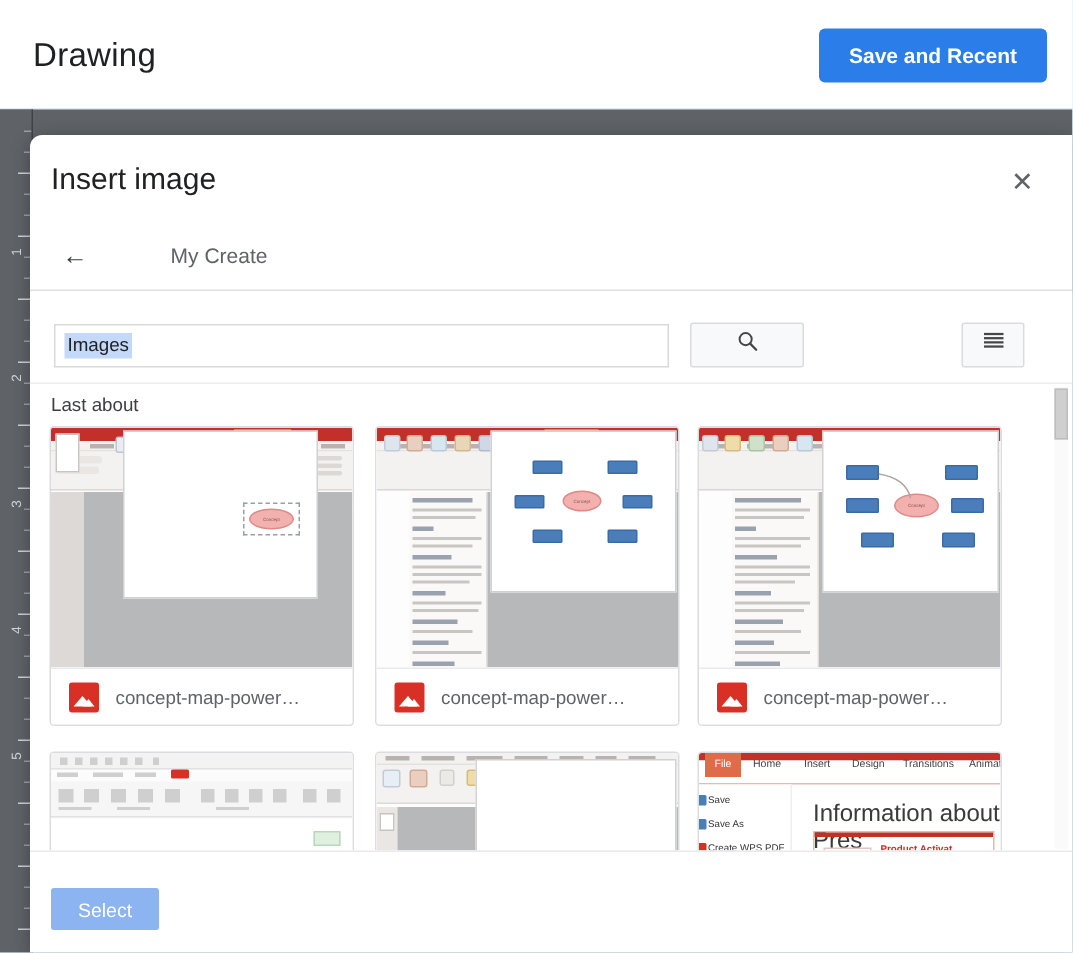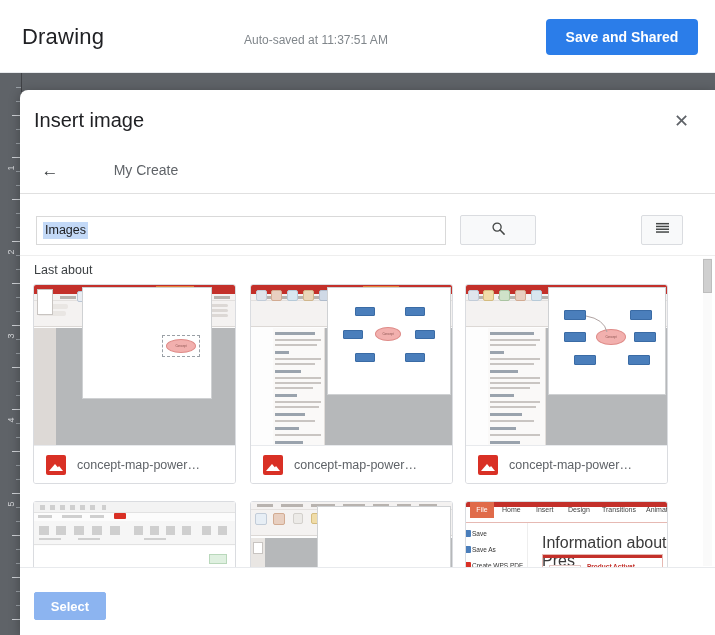--- a/index.html
+++ b/index.html
@@ -211,36 +211,35 @@
   .footer {
     position: absolute; left: 20px; top: 567px; width: 695px; height: 68px;
     background: #fff; border-top: 1px solid #e8eaed;
   }
   .btn {
     position: absolute; top: 24px; height: 28px; border-radius: 2px;
     font-size: 13px; cursor: pointer; font-family: "Liberation Sans", sans-serif;
   }
   #select-btn {
     left: 14px; width: 72px; background: #8cb4f0; color: #fff;
-    border: 1px solid #8cb4f0; font-weight: bold;
+    border: 1px solid #8cb4f0; font-weight: normal;
   }
   #cancel-btn {
     left: 103px; width: 72px; background: #f8f9fa; color: #3c4043;
     border: 1px solid #dadce0;
   }
 </style>
 </head>
 <body>
 
 <div id="page">
 
   <div class="app-header">
     <div class="doc-title">Drawing</div>
-    <div class="autosave">Auto-saved at 11:37:51 AM</div>
-    <button class="save-close-btn">Save and Shared</button>
+    <button class="save-close-btn">Save and Recent</button>
   </div>
 
   <div class="backdrop"></div>
 
   <div class="ruler">
     <div class="tick minor" style="top:14px"></div>
     <div class="tick minor" style="top:28px"></div>
     <div class="tick major" style="top:42px"></div>
     <div class="tick minor" style="top:56px"></div>
     <div class="tick minor" style="top:70px"></div>

